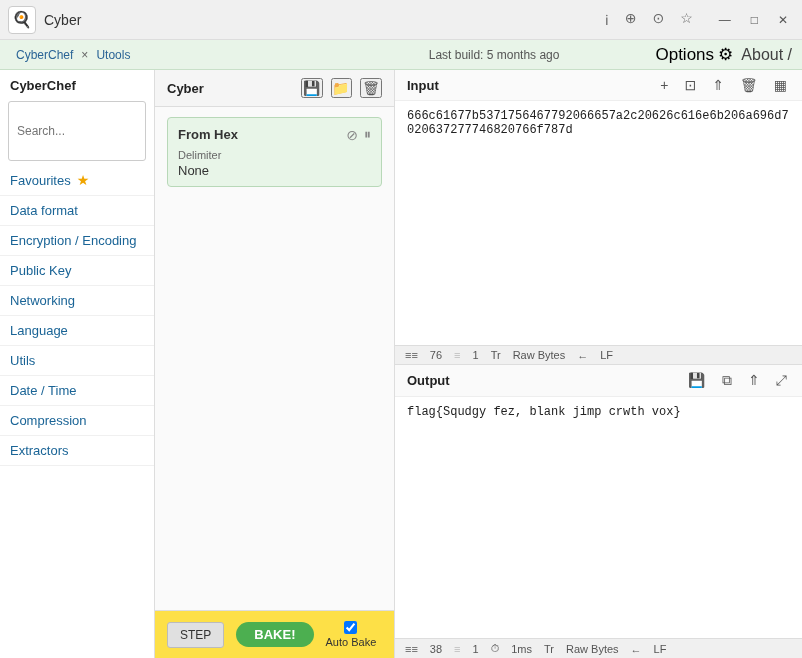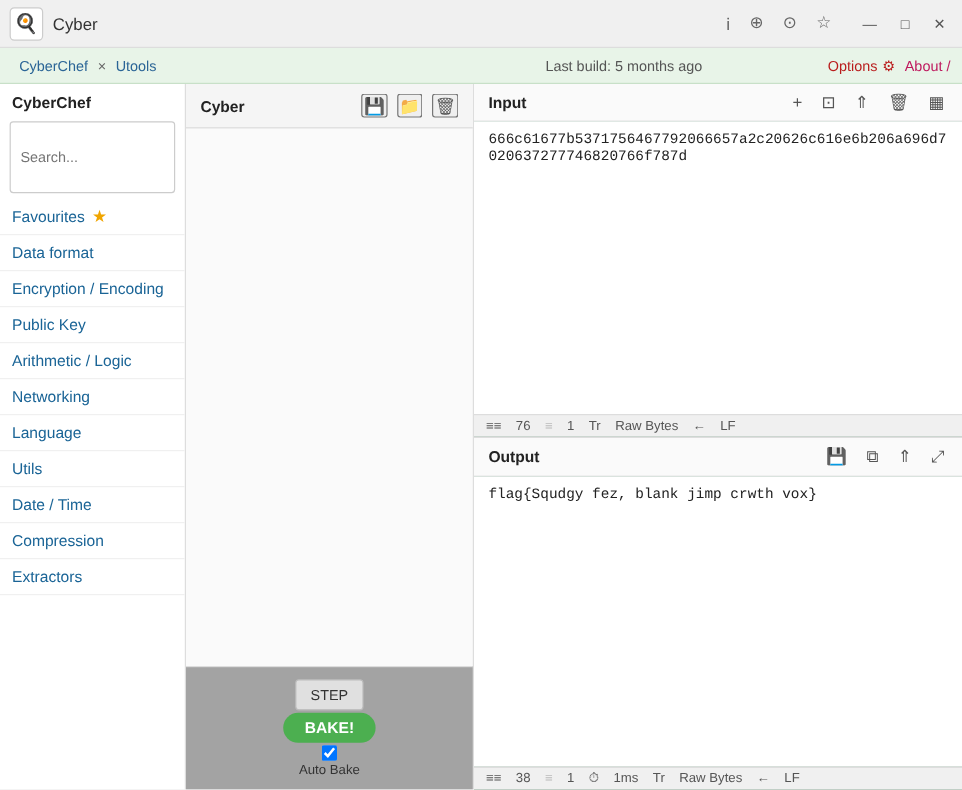--- a/index.html
+++ b/index.html
@@ -36,22 +36,22 @@
       display: flex;
       align-items: center;
       padding: 0 10px;
       border-bottom: 1px solid #c8e0c8;
     }
     #tabbar .tabs { flex: 1; display: flex; gap: 0; }
     #tabbar .tab { font-size: 12px; color: #2a6496; cursor: pointer; padding: 2px 6px; }
     #tabbar .tab-sep { font-size: 12px; color: #666; padding: 2px 2px; }
     #tabbar .build-info { flex: 1; text-align: center; font-size: 12px; color: #555; }
     #tabbar .right-controls { display: flex; align-items: center; gap: 8px; }
-    #tabbar .options-btn { font-size: 12px; color: #b91c1c; cursor: pointer; display: flex; align-items: center; gap: 4px; }
-    #tabbar .about-btn { font-size: 12px; color: #be185d; cursor: pointer; }
+    #tabbar .options-btn { font-size: 17px; color: #000000; cursor: pointer; display: flex; align-items: center; gap: 4px; }
+    #tabbar .about-btn { font-size: 16px; color: #404040; cursor: pointer; }
 
     
     #main {
       display: flex;
       height: calc(658px - 70px);
     }
 
     
     #sidebar {
       width: 155px;
@@ -125,23 +125,22 @@
     .recipe-card-field { margin-top: 6px; }
     .recipe-card-field label { font-size: 11px; color: #666; display: block; margin-bottom: 2px; }
     .recipe-card-field .field-value { font-size: 13px; color: #333; }
 
     #recipe-footer {
       margin-top: auto;
       padding: 10px 12px;
       border-top: 1px solid #ddd;
       display: flex;
       align-items: center;
-      gap: 2px;
-      background: #a3a3a3;
-      flex-direction: column;
+      gap: 12px;
+      background: #fde047;
     }
     .step-btn {
       padding: 5px 12px;
       background: #e0e0e0;
       border: 1px solid #bbb;
       border-radius: 3px;
       font-size: 12px;
       cursor: pointer;
       color: #333;
     }
@@ -311,23 +310,20 @@
     <div class="sidebar-item">
       <span>Data format</span>
     </div>
     <div class="sidebar-item">
       <span>Encryption / Encoding</span>
     </div>
     <div class="sidebar-item">
       <span>Public Key</span>
     </div>
     <div class="sidebar-item">
-      <span>Arithmetic / Logic</span>
-    </div>
-    <div class="sidebar-item">
       <span>Networking</span>
     </div>
     <div class="sidebar-item">
       <span>Language</span>
     </div>
     <div class="sidebar-item">
       <span>Utils</span>
     </div>
     <div class="sidebar-item">
       <span>Date / Time</span>
@@ -343,20 +339,33 @@
   <div id="recipe-panel">
     <div id="recipe-header">
       <span class="recipe-title">Cyber</span>
       <div class="recipe-icons">
         <button class="recipe-icon">💾</button>
         <button class="recipe-icon">📁</button>
         <button class="recipe-icon">🗑</button>
       </div>
     </div>
 
+    <div class="recipe-card">
+      <div class="recipe-card-header">
+        <span class="recipe-card-title">From Hex</span>
+        <div class="recipe-card-controls">
+          <button class="recipe-card-btn">⊘</button>
+          <button class="recipe-card-btn">⏸</button>
+        </div>
+      </div>
+      <div class="recipe-card-field">
+        <label>Delimiter</label>
+        <div class="field-value">None</div>
+      </div>
+    </div>
 
     <div id="recipe-footer">
       <button class="step-btn">STEP</button>
       <button class="bake-btn">BAKE!</button>
       <div class="auto-bake-wrap">
         <input type="checkbox" checked="" style="">
         <span>Auto Bake</span>
       </div>
     </div>
   </div>

